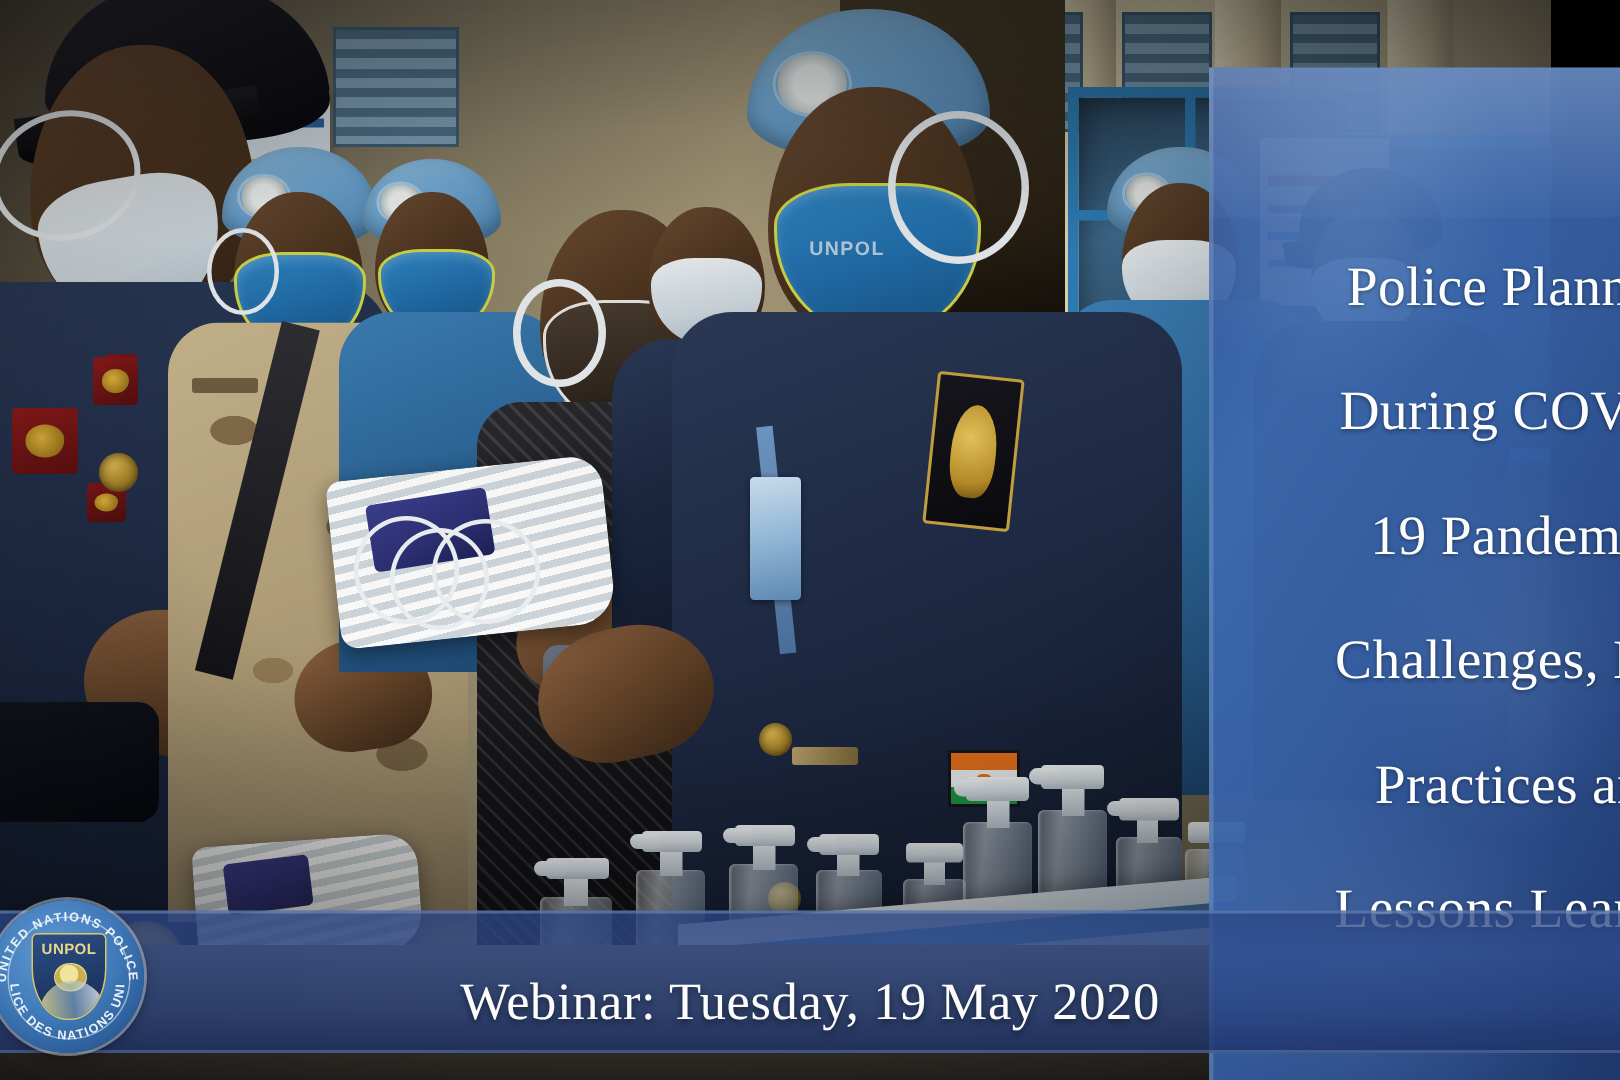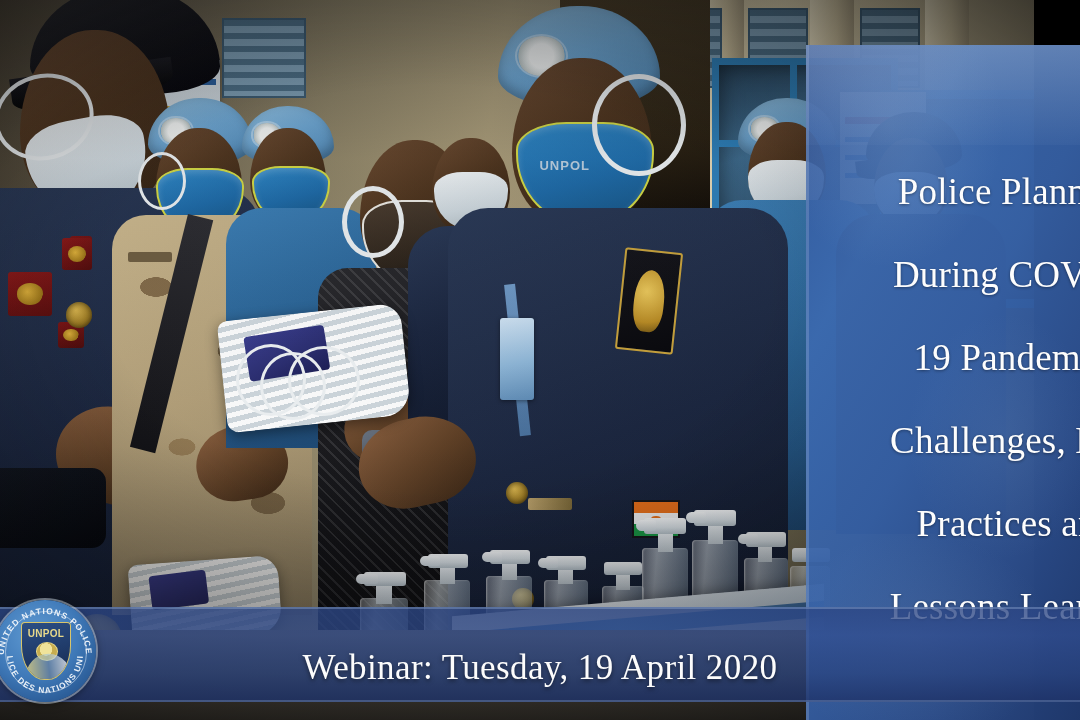--- a/index.html
+++ b/index.html
@@ -612,21 +612,21 @@
     <div>During COVID-</div>
     <div>19 Pandemic:</div>
     <div>Challenges, Best</div>
     <div>Practices and</div>
     <div>Lessons Learned</div>
   </div>
 
   <div class="bottom-banner"></div>
   <div class="banner-hairline-top"></div>
   <div class="banner-hairline-bottom"></div>
-  <div class="banner-text">Webinar: Tuesday, 19 April 2020</div>
+  <div class="banner-text">Webinar: Tuesday, 19 May 2020</div>
 
   <div class="unpol-logo">
     <div class="unpol-ring"></div>
     <div class="unpol-ring-inner"></div>
     <svg class="arc-text" viewBox="0 0 102 102">
       <defs>
         <path id="arcTop" d="M 10,55 A 41,41 0 0 1 92,55" fill="none"></path>
         <path id="arcBot" d="M 13,55 A 38,38 0 0 0 89,55" fill="none"></path>
       </defs>
       <text>

